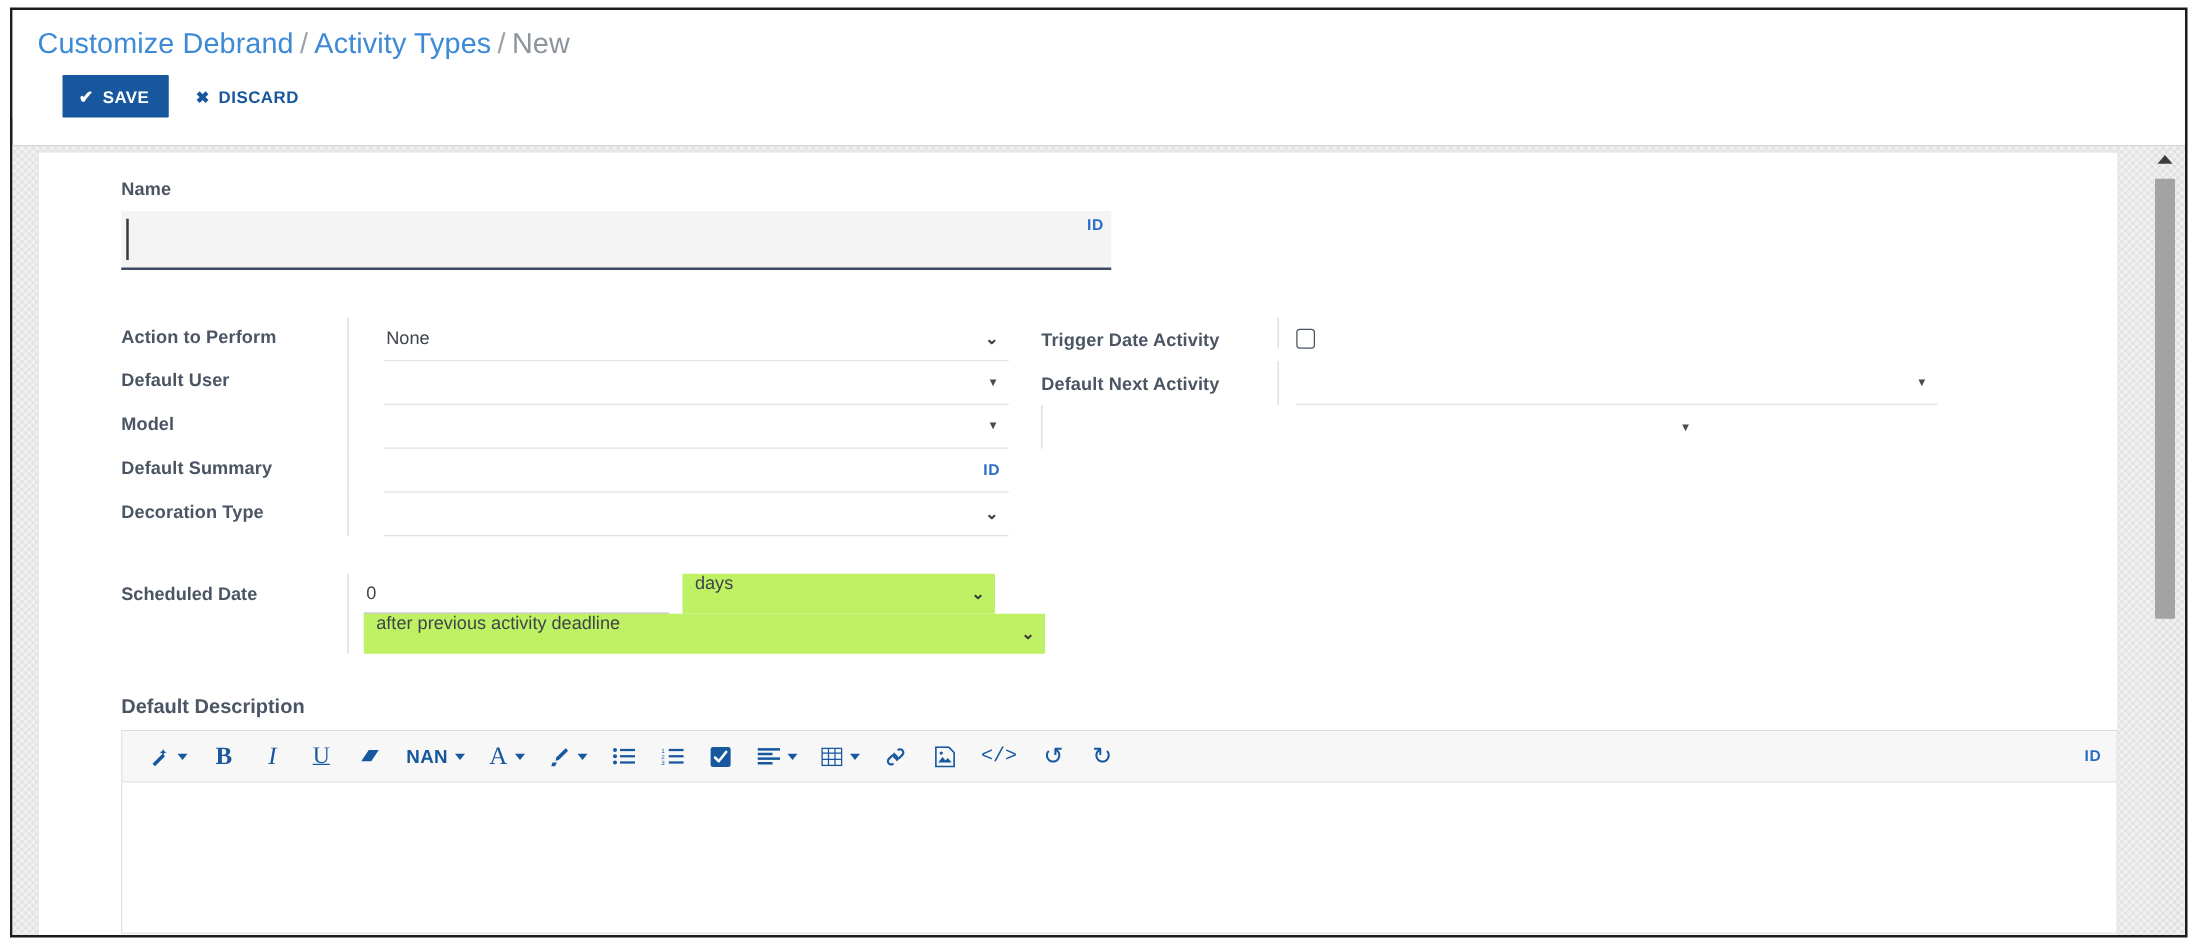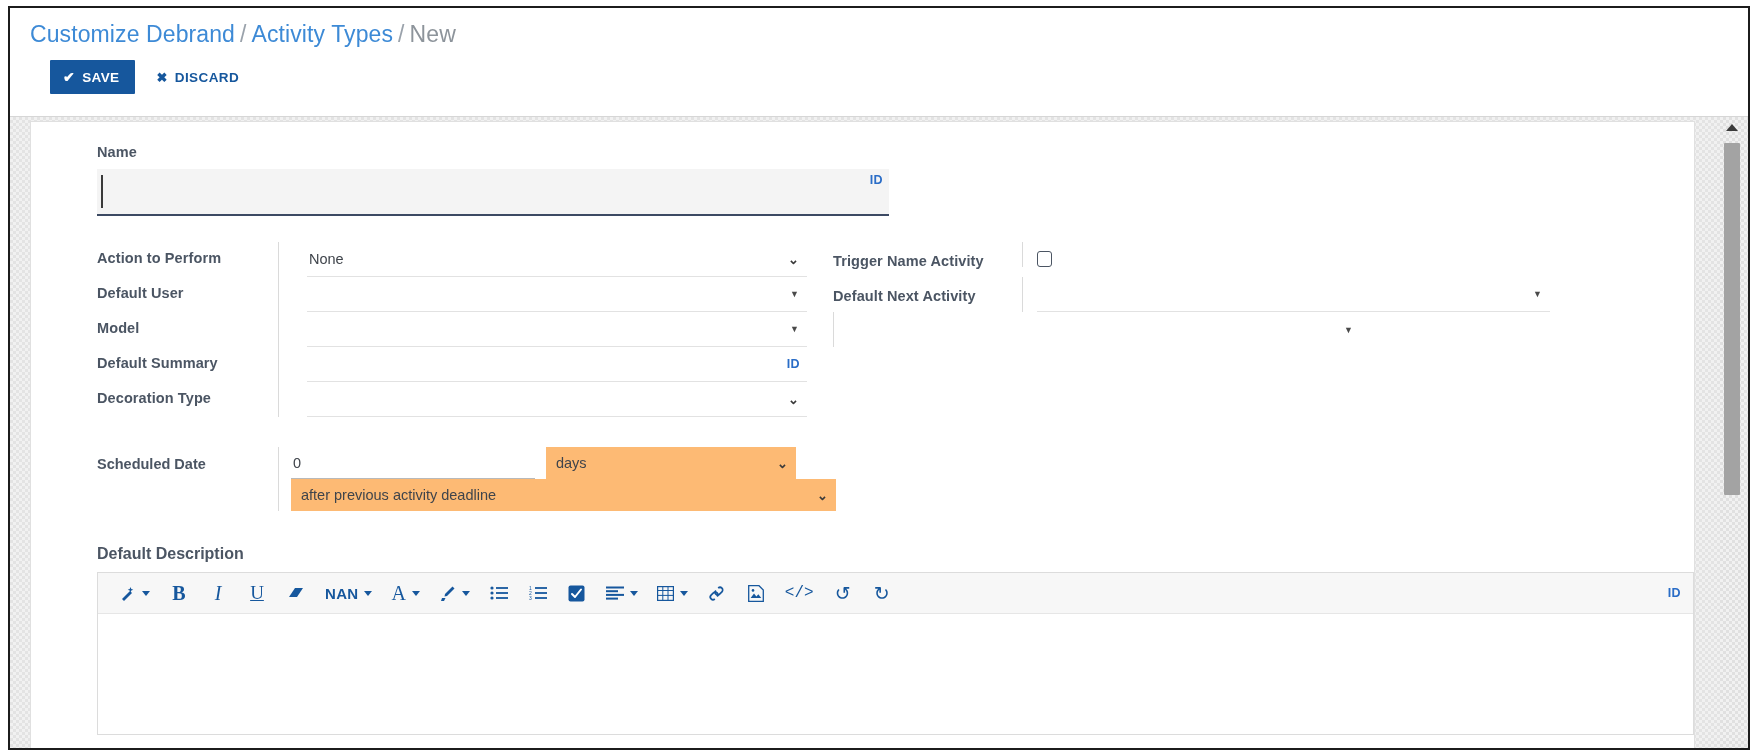--- a/index.html
+++ b/index.html
@@ -167,21 +167,21 @@
     right: 6px; top: 4px;
     font-size: 12.5px;
     font-weight: bold;
     color: #2a6dc7;
     letter-spacing: .4px;
   }
 
   
   .columns {
     display: flex;
-    margin-top: 26px;
+    margin-top: 38px;
   }
   .col-left  { width: 710px; flex: none; }
   .col-right { flex: none; padding-left: 26px; }
 
   .row {
     display: flex;
     align-items: flex-start;
     min-height: 35px;
   }
   .row-label {
@@ -287,23 +287,23 @@
     background: transparent;
     font-family: "Liberation Sans", sans-serif;
     font-size: 14.5px;
     color: #3f444b;
     padding-left: 2px;
     outline: none;
   }
   .sel-box {
     position: relative;
     height: 32px;
-    background: #fdba74;
-    display: flex;
-    align-items: center;
+    background: #bef264;
+    display: flex;
+    align-items: flex-start;
     padding-left: 10px;
     font-size: 14.5px;
     color: #3f444b;
     cursor: pointer;
   }
   .sel-days { width: 270px; }
   .sel-after { width: 545px; margin-top: 0; }
 
   
   .desc-label {
@@ -455,21 +455,21 @@
                   <span class="chev">⌄</span>
                 </div>
               </div>
             </div>
 
           </div>
 
           <div class="col-right">
 
             <div class="row">
-              <div class="row-label-r">Trigger Name Activity</div>
+              <div class="row-label-r">Trigger Date Activity</div>
               <div class="row-ctrl-r">
                 <div class="checkbox-box"></div>
               </div>
             </div>
 
             <div class="row">
               <div class="row-label-r">Default Next Activity</div>
               <div class="row-ctrl-r">
                 <div class="ctrl-line">
                   <span class="ctrl-value"></span>

